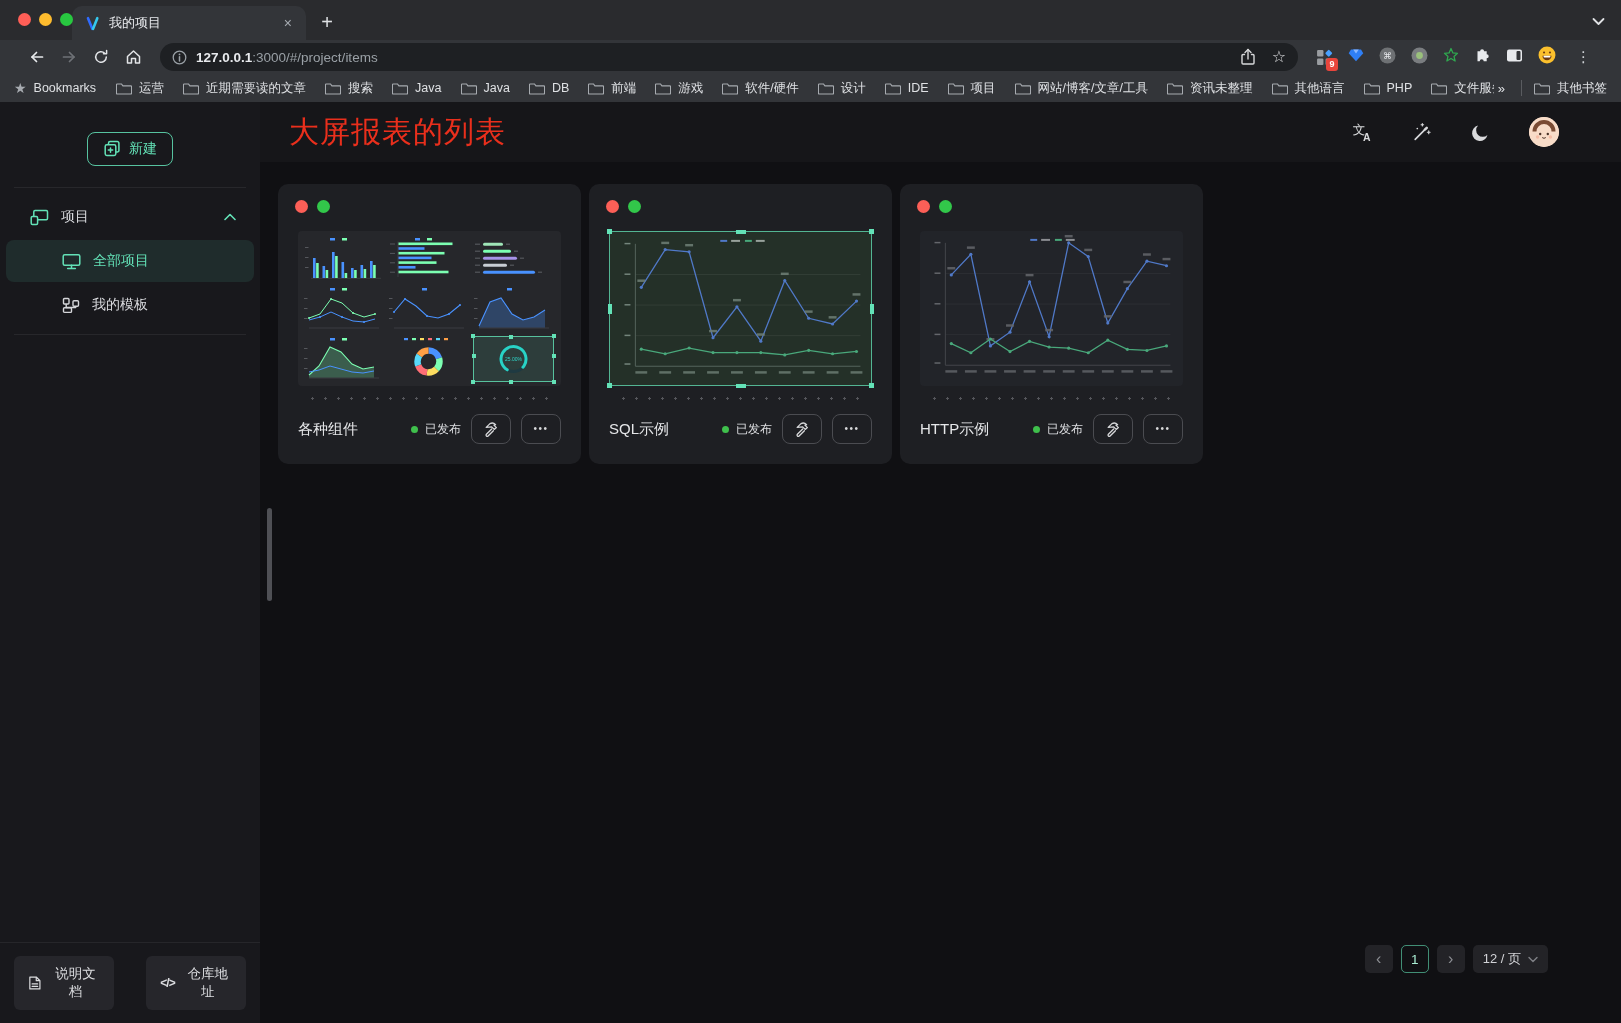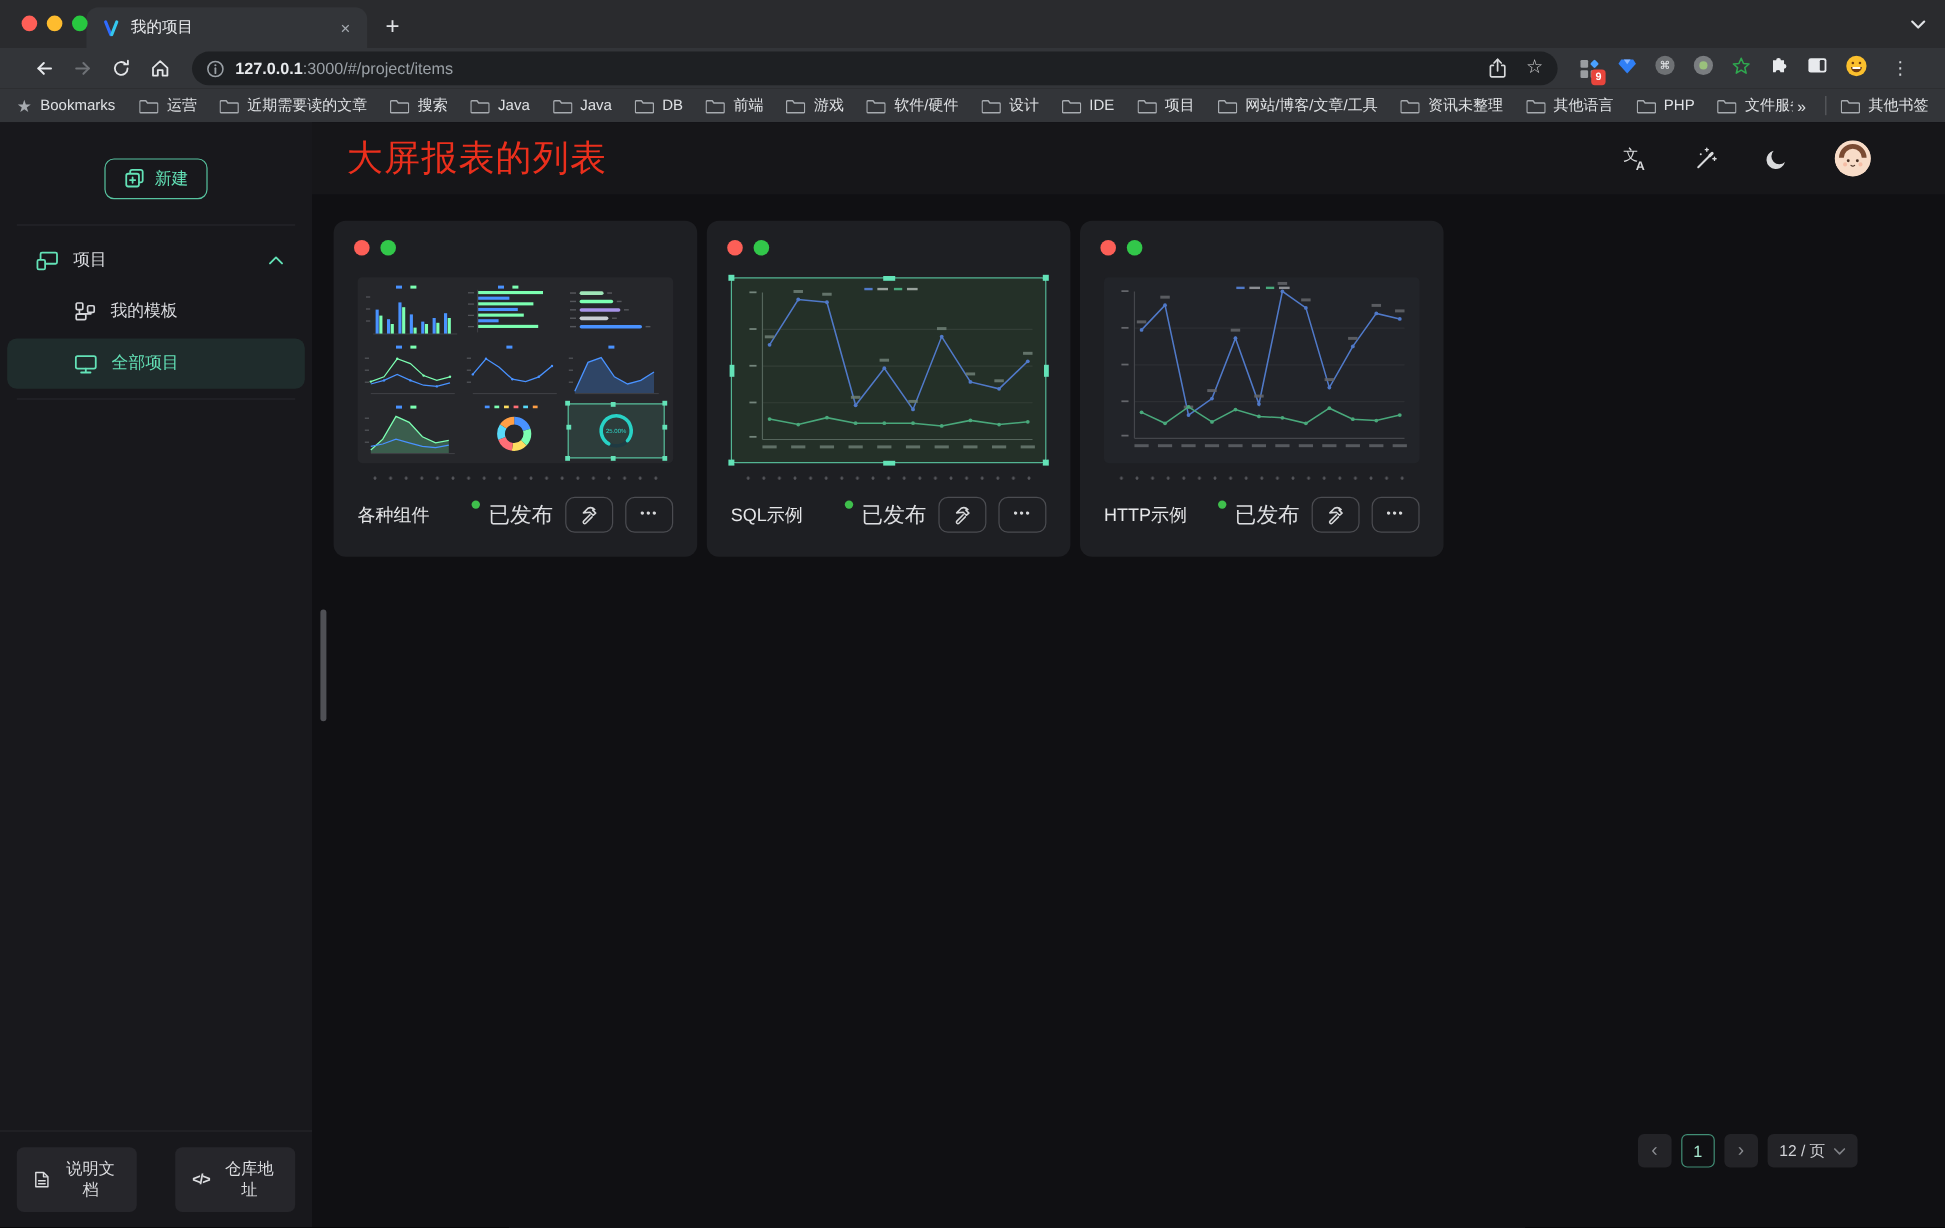--- a/index.html
+++ b/index.html
@@ -78,21 +78,21 @@
   .h-t{left:calc(50% - 5px);top:-2.5px;width:10px;height:4px}
   .h-b{left:calc(50% - 5px);bottom:-2.5px;width:10px;height:4px}
   .h-l{left:-2.5px;top:calc(50% - 5px);width:4px;height:10px}
   .h-r{right:-2.5px;top:calc(50% - 5px);width:4px;height:10px}
   .handle.sm{width:4px;height:4px}
   .tickrow{margin:11px 4px 0;height:3px;
     background-image:radial-gradient(circle,#55565b 1.1px,transparent 1.4px);
     background-size:13px 3px;background-position:center}
   .card-footer{display:flex;align-items:center;margin-top:9px;height:40px}
   .card-name{font-size:15px;color:#e6e7e9}
-  .status{display:flex;align-items:flex-start;gap:7px;margin-left:auto;font-size:18px;color:#dddee1}
+  .status{display:flex;align-items:center;gap:7px;margin-left:auto;font-size:12px;color:#dddee1}
   .sdot{width:7px;height:7px;border-radius:50%;background:#3fbf4c}
   .cbtn{width:40px;height:30px;border:1px solid #4b4c51;border-radius:8px;display:flex;align-items:center;justify-content:center;margin-left:10px;background:transparent;color:#d7d8da;cursor:pointer}
   .more-glyph{font-size:10px;letter-spacing:1.5px;color:#d7d8da;line-height:1}
 
   .scroll-thumb{position:absolute;left:7px;top:406px;width:5px;height:93px;background:#4f5055;border-radius:3px}
 
   .pager{position:absolute;right:73px;bottom:50px;display:flex;gap:8px;align-items:center}
   .pbtn{width:28px;height:28px;background:#232327;border:none;border-radius:5px;display:flex;align-items:center;justify-content:center;color:#8b8d92;font-size:16px;cursor:pointer}
   .pcur{width:28px;height:28px;border:1px solid rgba(99,226,183,.6);border-radius:5px;color:#a9ecd2;display:flex;align-items:center;justify-content:center;font-size:13.5px;background:transparent}
   .psize{height:28px;background:#232327;border-radius:5px;display:flex;align-items:center;gap:7px;padding:0 10px;color:#d2d3d7;font-size:13px;cursor:pointer}
@@ -360,36 +360,36 @@
             <rect x="1.2" y="7.6" width="6.4" height="7.9" rx="1.2" fill="#18181c"></rect>
           </svg>
           <span>项目</span>
           <span class="grow"></span>
           <span class="chev">
             <svg width="12" height="8" viewBox="0 0 12 8" fill="none">
                 <path d="M1 6.5 L6 1.5 L11 6.5" stroke="#63e2b7" stroke-width="1.6" stroke-linecap="round" stroke-linejoin="round"></path>
               </svg>
           </span>
         </div>
+        <div class="mi selected">
+          <svg width="19" height="17" viewBox="0 0 19 17" stroke="#63e2b7" fill="none" stroke-width="1.5" stroke-linecap="round">
+            <rect x="1.2" y="1.8" width="16.6" height="10.4" rx="1.5"></rect>
+            <path d="M9.5 12.2 v2.6"></path>
+              <path d="M5.6 15.4 h7.8"></path>
+          </svg>
+          <span>全部项目</span>
+        </div>
         <div class="mi child">
           <svg width="18" height="17" viewBox="0 0 18 17" stroke="#d5d6da" fill="none" stroke-width="1.4" stroke-linejoin="round">
             <rect x="1.5" y="1.5" width="5.5" height="5.5" rx="1"></rect>
             <rect x="11" y="3.8" width="5.5" height="5.5" rx="1"></rect>
             <path d="M4.2 7 v3.5 h9.5 V9.3"></path>
             <rect x="1.5" y="10.8" width="8" height="4.6" rx="1"></rect>
           </svg>
           <span>我的模板</span>
-        </div>
-        <div class="mi selected">
-          <svg width="19" height="17" viewBox="0 0 19 17" stroke="#63e2b7" fill="none" stroke-width="1.5" stroke-linecap="round">
-            <rect x="1.2" y="1.8" width="16.6" height="10.4" rx="1.5"></rect>
-            <path d="M9.5 12.2 v2.6"></path>
-              <path d="M5.6 15.4 h7.8"></path>
-          </svg>
-          <span>全部项目</span>
         </div>
         <div class="sb-divider" style="margin-top:8px"></div>
       </nav>
 
       <div class="sb-footer">
         <button class="sb-btn">
           <svg width="15" height="16" viewBox="0 0 15 16" fill="none" stroke="#dcdde0" stroke-width="1.3" stroke-linejoin="round">
             <path d="M2 1.5 h7 l4 4 V14.5 H2 z"></path>
               <path d="M9 1.5 V5.5 h4"></path>
               <path d="M4.5 9 h6 M4.5 11.7 h6" stroke-linecap="round"></path>

